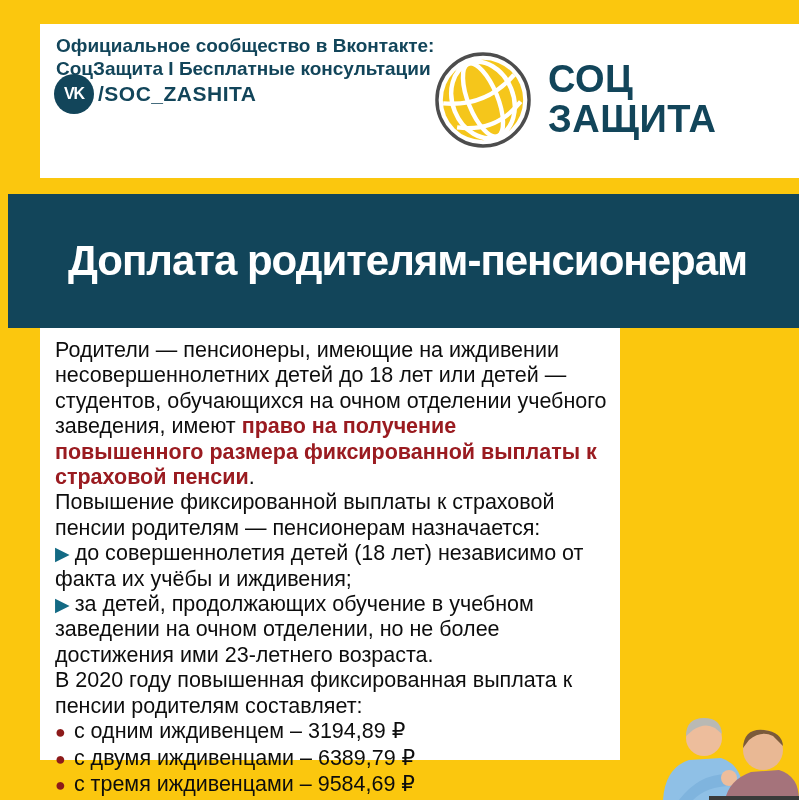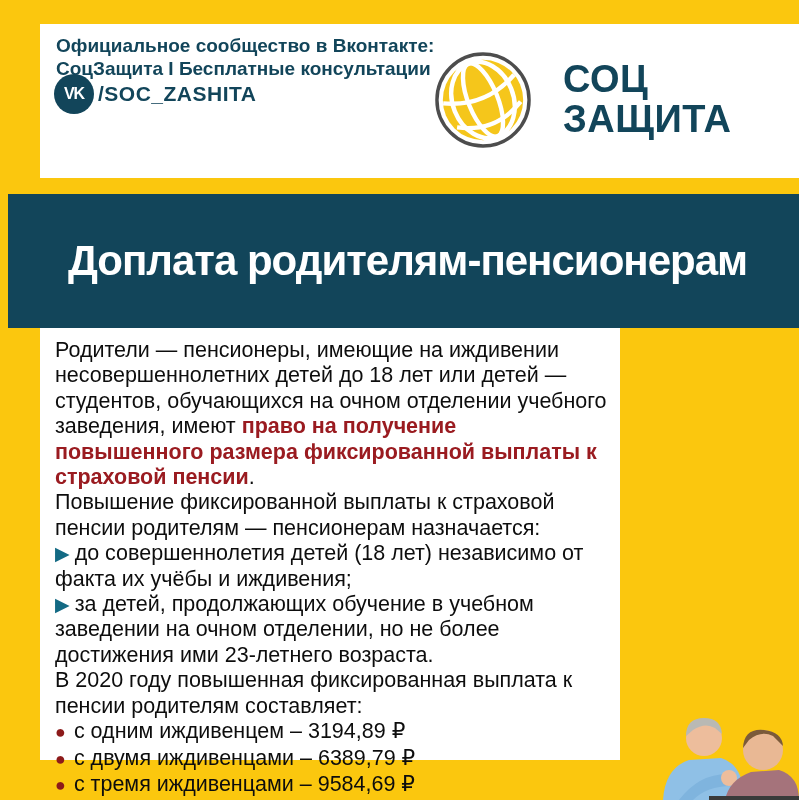--- a/index.html
+++ b/index.html
@@ -20,21 +20,21 @@
   }
   .social{position:absolute;left:14px;display:flex;align-items:center;gap:4px;}
   .social.vk{top:50px;}
   .social.tg{top:99px;}
   .icon-circle{
     width:40px;height:40px;border-radius:50%;background:#12455A;
     display:flex;align-items:center;justify-content:center;flex:0 0 auto;
   }
   .vk-glyph{color:#fff;font-weight:bold;font-size:16px;letter-spacing:-1px;}
   .handle{font-weight:bold;font-size:21px;color:#12455A;letter-spacing:0.5px;}
-  .logo{position:absolute;left:394px;top:27px;display:flex;align-items:center;gap:31px;}
+  .logo{position:absolute;left:394px;top:27px;display:flex;align-items:center;gap:16px;}
   .logo svg{width:98px;height:98px;display:block;}
   .logo-text{
     font-weight:bold;font-size:38px;line-height:1.05;color:#12455A;
     letter-spacing:0.5px;
   }
   
   .banner{
     position:absolute;left:8px;top:194px;width:799px;height:134px;
     background:#12455A;color:#ffffff;
     display:flex;flex-direction:column;justify-content:center;

